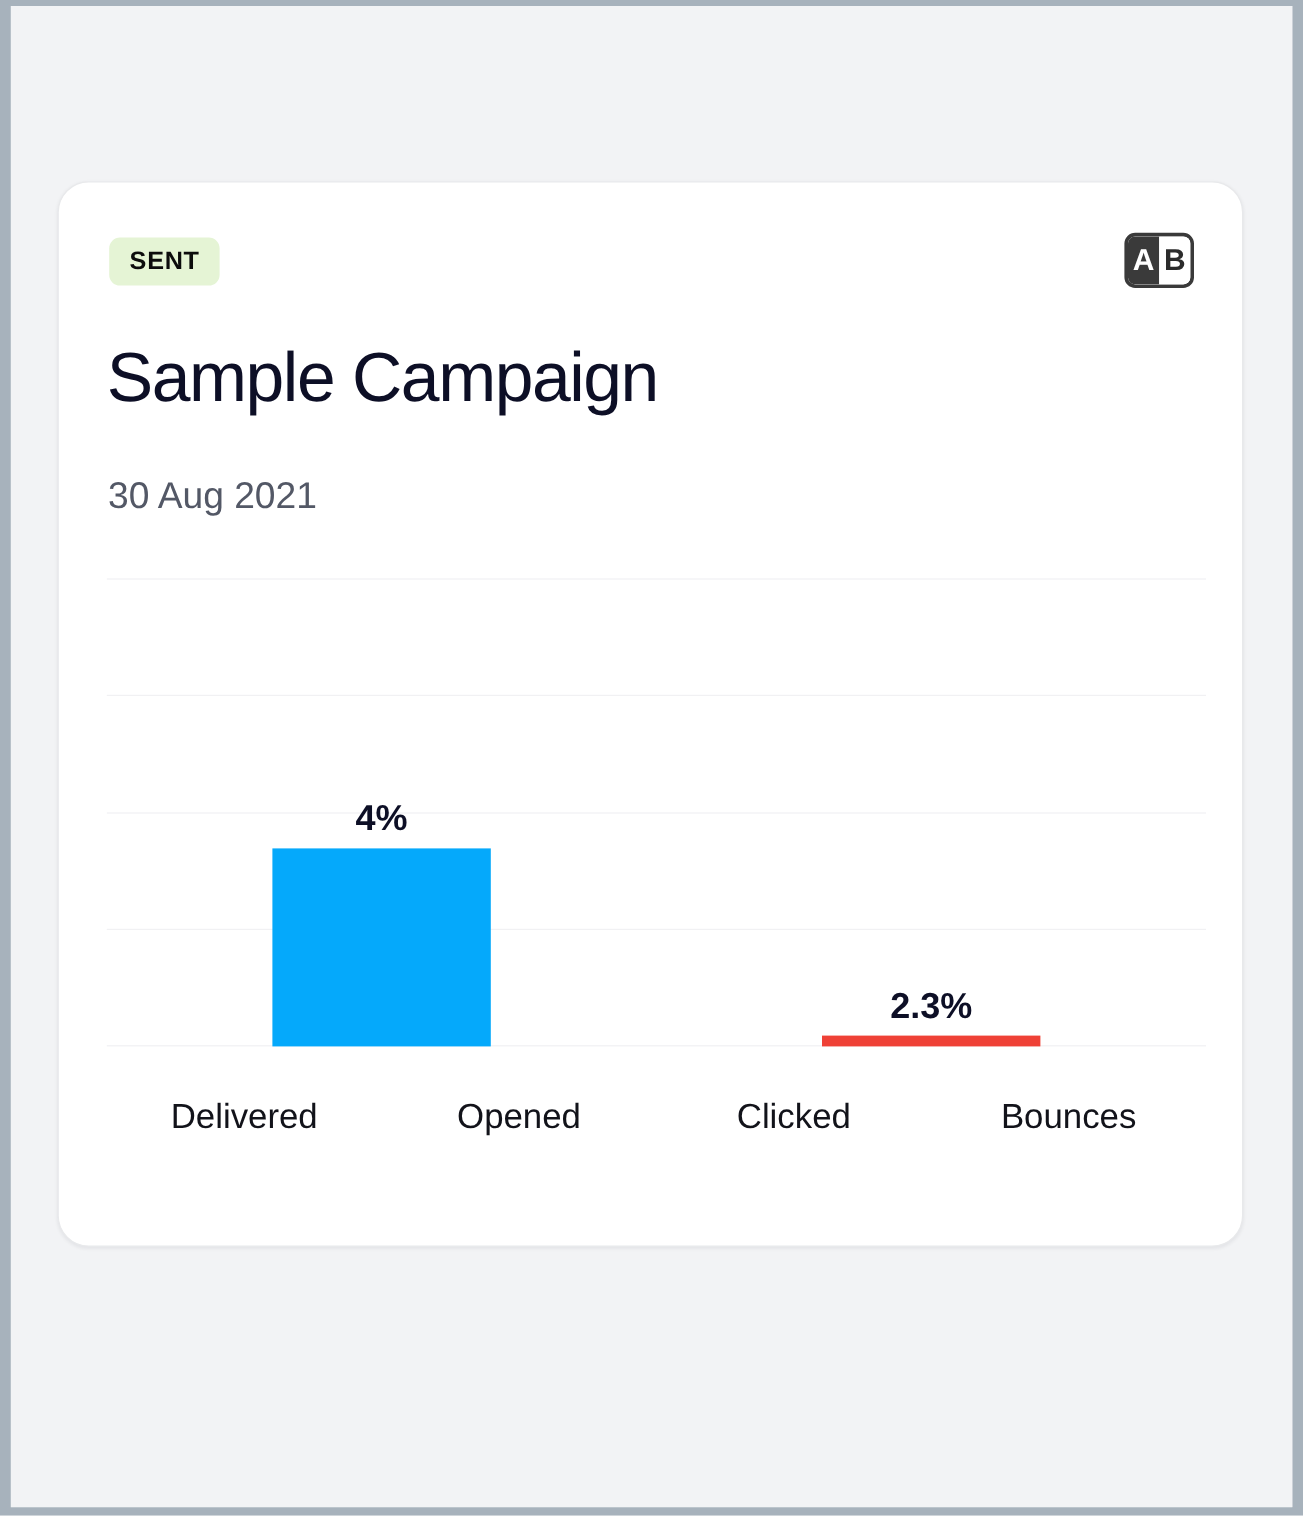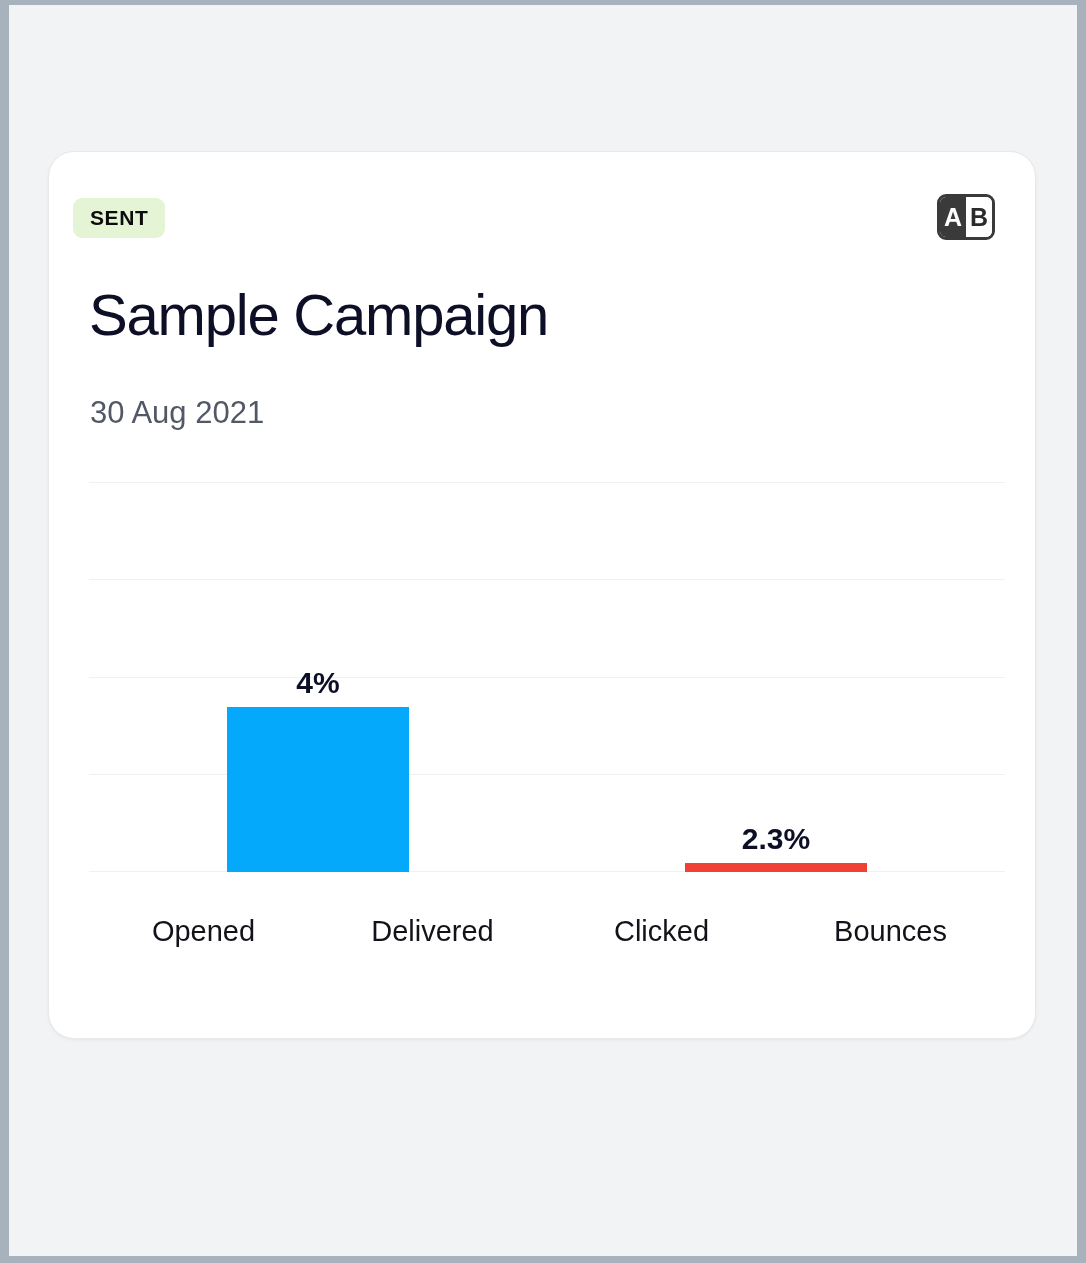--- a/index.html
+++ b/index.html
@@ -36,21 +36,21 @@
     background: #ffffff;
     border-radius: 26px;
     border: 1px solid #e8e9eb;
     box-shadow: 0 1px 3px rgba(16,24,40,0.06);
     box-sizing: border-box;
   }
 
   
   .card-head {
     position: absolute;
-    left: 24px;
+    left: 42px;
     top: 42px;
     right: 40px;
     height: 44px;
   }
   .badge {
     position: absolute;
     left: 0;
     top: 4px;
     background: #e5f4d5;
     color: #0c0c0c;
@@ -228,22 +228,22 @@
               <div class="bar-rect" style="height: 165px; background: rgb(5, 169, 251);"></div>
             </div>
             <div class="bar-cell">
               <div class="bar-value">2.3%</div>
               <div class="bar-rect" style="height: 9px; background: rgb(239, 65, 54);"></div>
             </div>
           </div>
       </div>
 
       <div class="axis-labels" id="axis-labels">
+          <div class="axis-cell">Delivered</div>
           <div class="axis-cell">Opened</div>
-          <div class="axis-cell">Delivered</div>
           <div class="axis-cell">Clicked</div>
           <div class="axis-cell">Bounces</div>
         </div>
 
     </div>
 
   </div>
 
 </div>
 

